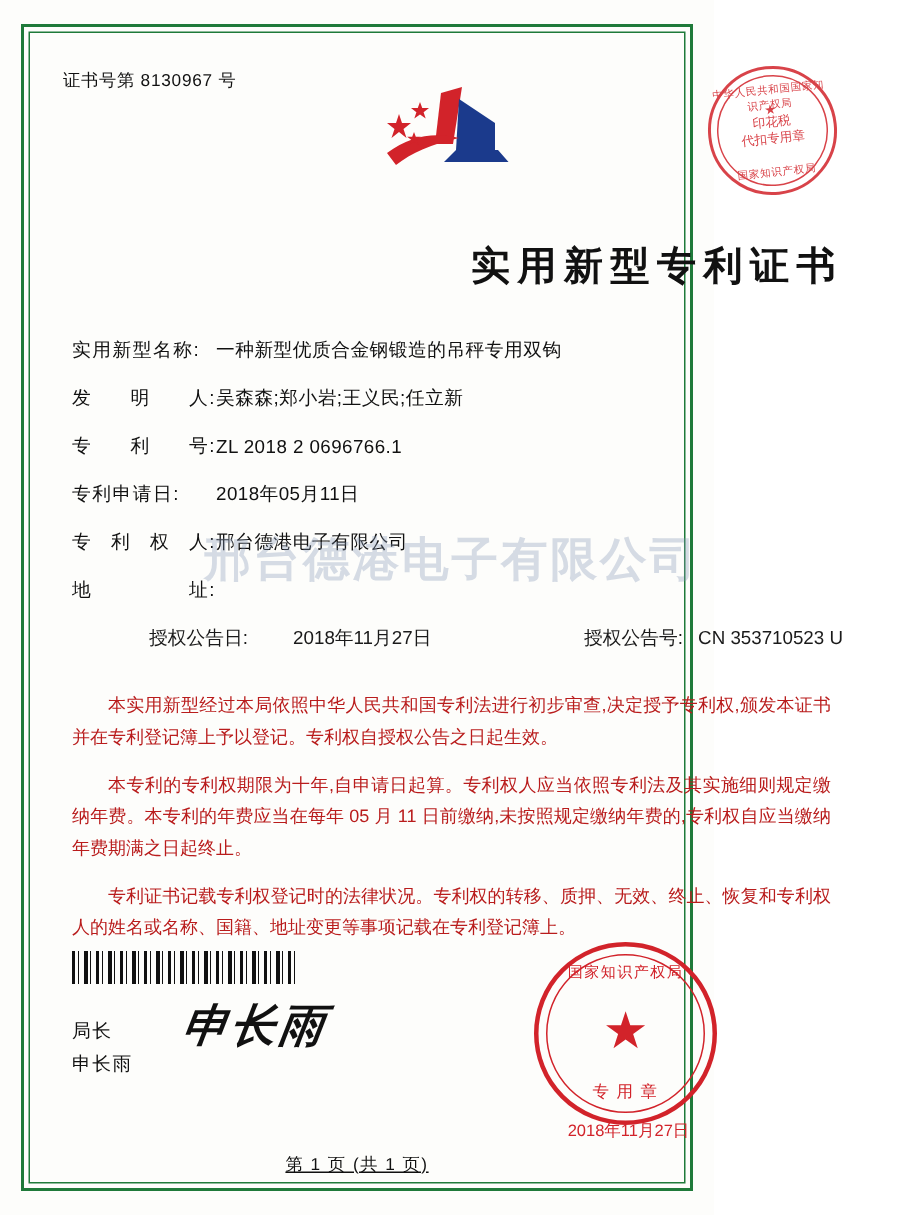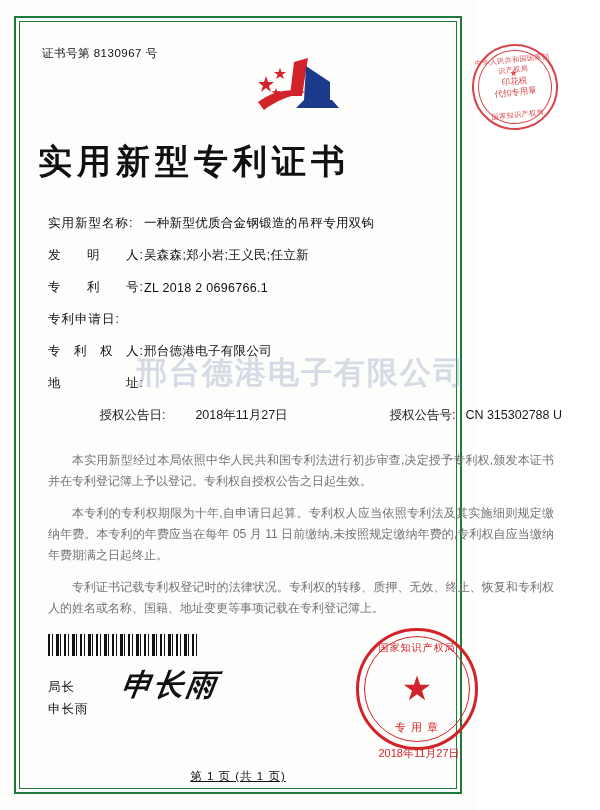--- a/index.html
+++ b/index.html
@@ -102,23 +102,23 @@
   }
   .seal-top .star {
     position: absolute;
     left: 50%;
     top: 22px;
     transform: translateX(-50%);
     font-size: 9px;
   }
 
   .title {
-    margin-top: 78px;
-    text-align: left;
-    font-size: 34px;
+    margin-top: 99px;
+    text-align: right;
+    font-size: 26px;
     font-weight: bold;
     letter-spacing: 5px;
     color: #111;
     font-family: "DejaVu Sans", "Liberation Sans", sans-serif;
   }
 
   .fields {
     margin-top: 30px;
     margin-left: 10px;
   }
@@ -166,21 +166,21 @@
     flex: 0 0 auto;
     margin-right: 10px;
   }
 
   .para-block {
     margin-top: 26px;
     margin-left: 10px;
     margin-right: 8px;
     font-size: 12px;
     line-height: 21px;
-    color: #737373;
+    color: #b91c1c;
     text-align: justify;
   }
   .para {
     text-indent: 24px;
     margin-bottom: 11px;
   }
 
   
   .barcode {
     position: absolute;
@@ -344,20 +344,21 @@
         <div class="lbl spread">
           <span>专</span>
           <span>利</span>
           <span>号:</span>
         </div>
         <div class="val">ZL 2018 2 0696766.1</div>
       </div>
 
       <div class="field">
         <div class="lbl">专利申请日:</div>
+        <div class="val">2018年05月11日</div>
       </div>
 
       <div class="field">
         <div class="lbl spread">
           <span>专</span>
           <span>利</span>
           <span>权</span>
           <span>人:</span>
         </div>
         <div class="val">邢台德港电子有限公司</div>
@@ -372,21 +373,21 @@
 
       <div class="field-row2">
         <div class="half first">
           <div class="lbl">
             <span>授权公告日:</span>
           </div>
           <div class="val">2018年11月27日</div>
         </div>
         <div class="half">
           <div class="lbl2">授权公告号:</div>
-          <div class="val">CN 315302788 U</div>
+          <div class="val">CN 353710523 U</div>
         </div>
       </div>
 
     </div>
 
     <div class="para-block">
       <div class="para">本实用新型经过本局依照中华人民共和国专利法进行初步审查,决定授予专利权,颁发本证书并在专利登记簿上予以登记。专利权自授权公告之日起生效。</div>
       <div class="para">本专利的专利权期限为十年,自申请日起算。专利权人应当依照专利法及其实施细则规定缴纳年费。本专利的年费应当在每年 05 月 11 日前缴纳,未按照规定缴纳年费的,专利权自应当缴纳年费期满之日起终止。</div>
       <div class="para">专利证书记载专利权登记时的法律状况。专利权的转移、质押、无效、终止、恢复和专利权人的姓名或名称、国籍、地址变更等事项记载在专利登记簿上。</div>
     </div>

